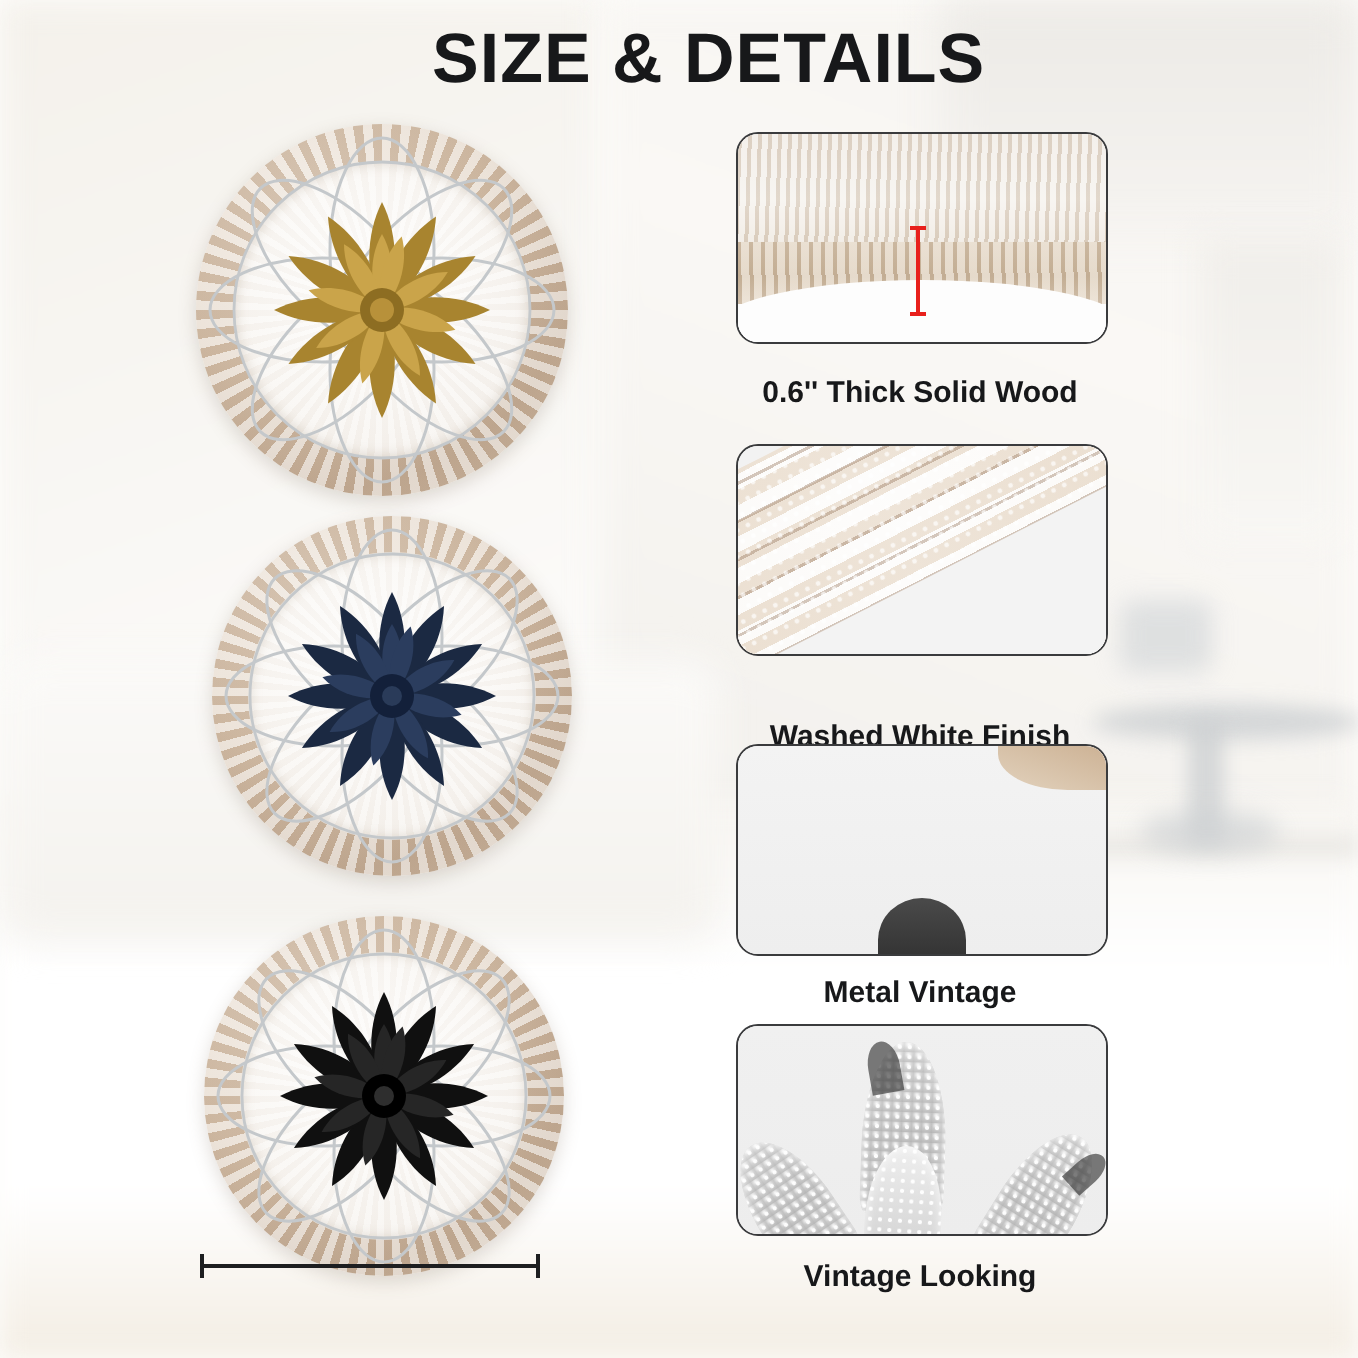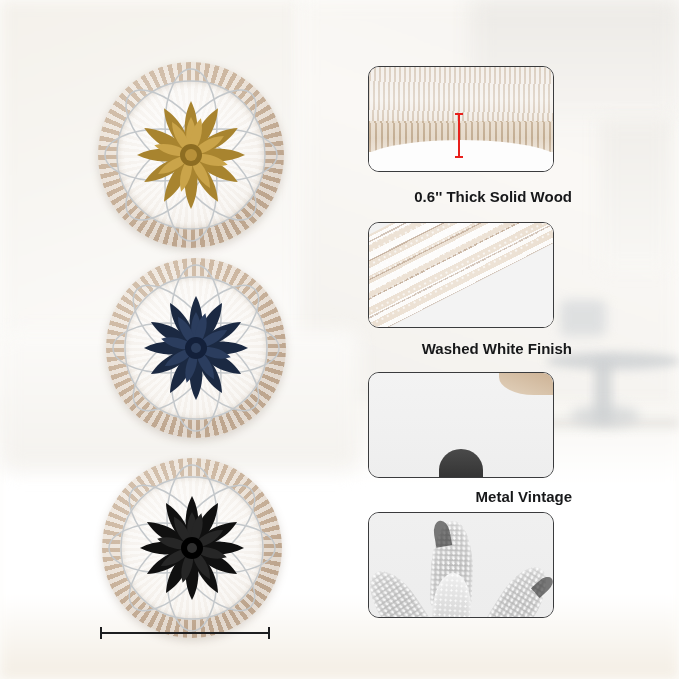--- a/index.html
+++ b/index.html
@@ -78,21 +78,21 @@
     font-family:"Liberation Sans",sans-serif;
   }
 
   
   .card{
     position:absolute;left:368px;width:184px;height:104px;
     border:1.3px solid #3a3b3d;border-radius:11px;overflow:hidden;
     background:#f4f4f4;
   }
   .card-caption{
-    position:absolute;left:348px;width:224px;text-align:right;
+    position:absolute;left:348px;width:224px;text-align:center;
     font-size:15px;font-weight:bold;color:#17181a;
     font-family:"Liberation Sans",sans-serif;
   }
 
   
   .c1-top{position:absolute;left:0;top:0;width:100%;height:52%;
     background:
       repeating-linear-gradient(92deg, rgba(196,176,156,.30) 0 2px, rgba(255,255,255,.55) 2px 5px),
       linear-gradient(180deg,#e6ddd2 0%,#efe9e1 60%,#e3d8ca 100%);}
   .c1-mid{position:absolute;left:0;top:52%;width:100%;height:30%;
@@ -151,20 +151,21 @@
   <div class="bg-shadeTop"></div>
   <div class="bg-obj-r"></div>
   <div class="bg-chair"></div>
   <div class="bg-floor"></div>
   <div class="bg-baseboard"></div>
   <div class="bg-sofa"></div>
   <div class="bg-table-top"></div>
   <div class="bg-table-stem"></div>
   <div class="bg-table-base"></div>
 
+  <div class="title">SIZE &amp; DETAILS</div>
 
   <div class="wheel" id="wheel1" style="left:98px;top:62px;width:186px;height:186px;">
     <div class="rim"></div>
     <div class="rim-inner" style="left:19px;top:19px;right:19px;bottom:19px;"></div>
     <svg class="lattice" viewBox="0 0 186 186">
       <g fill="none" stroke="#c4c8cb" stroke-width="1.5">
         <g id="g1">
           <ellipse cx="93" cy="63" rx="26" ry="56"></ellipse>
         </g>
         <use href="#g1" transform="rotate(45 93 93)"></use>
@@ -345,21 +346,21 @@
     <div class="redmark"></div>
   </div>
   <div class="card-caption" style="top:188px;">0.6'' Thick Solid Wood</div>
 
   <div class="card" style="top:222px;">
     <div class="c2"></div>
     <div class="c2-band"></div>
     <div class="c2-speck"></div>
     <div class="c2-cut"></div>
   </div>
-  <div class="card-caption" style="top:340px;">Washed White Finish</div>
+  <div class="card-caption" style="top:360px;">Washed White Finish</div>
 
   <div class="card" style="top:372px;">
     <div class="c3"></div>
     <svg width="184" height="104" viewBox="0 0 184 104">
       <g fill="none" stroke="#b9bdc0" stroke-width="2.2">
         <path d="M-10,-6 C26,18 44,58 36,112"></path>
         <path d="M14,-10 C26,30 60,70 96,96"></path>
         <path d="M96,-12 C74,22 56,64 58,112"></path>
         <path d="M112,-10 C104,28 108,74 142,110"></path>
         <path d="M196,8 C164,22 132,56 126,112"></path>
@@ -393,14 +394,15 @@
     <div class="vpetal" style="left:132px;top:50px;width:40px;height:74px;transform:rotate(32deg);">
       <div class="vspeck"></div>
       <div class="vtip" style="right:2px;top:2px;width:13px;height:22px;transform:rotate(16deg);"></div>
     </div>
 
     <div class="vpetal" style="left:64px;top:60px;width:38px;height:60px;transform:rotate(4deg);
                 background:linear-gradient(180deg,#efefef,#cfcfcf);">
       <div class="vspeck"></div>
     </div>
   </div>
+  <div class="card-caption" style="top:630px;">Vintage Looking</div>
 
 </div>
 
 </body></html>

